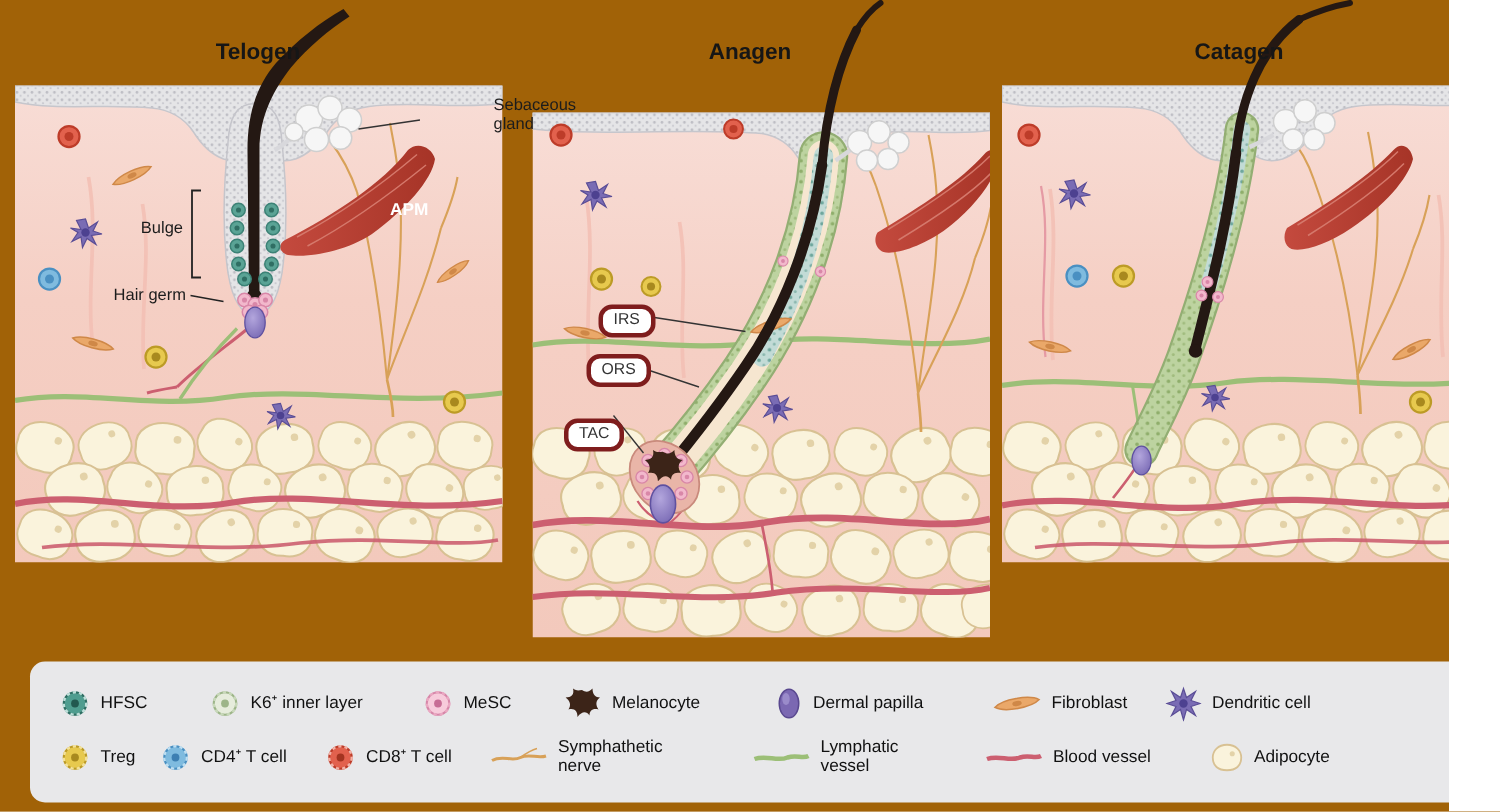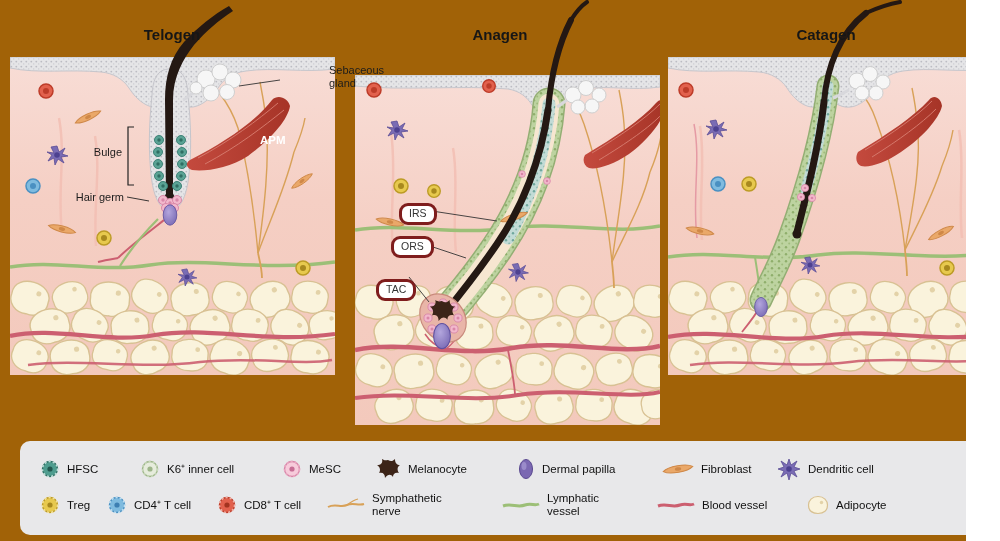--- a/index.html
+++ b/index.html
@@ -466,21 +466,21 @@
       <span class="lg-label">HFSC</span>
     </div>
     <div class="lg-item" style="width:142px">
       <span class="lg-icon">
             <svg width="20" height="20" viewBox="-10 -10 20 20">
               <circle r="7.5" fill="#e6ecdc" stroke="#9db589" stroke-width="1.4"></circle>
               <circle r="7.5" fill="none" stroke="#c8d8ba" stroke-width="1.6" stroke-dasharray="2.2 2"></circle>
               <circle r="2.6" fill="#9db589"></circle>
             </svg>
           </span>
-      <span class="lg-label">K6⁺ inner cell</span>
+      <span class="lg-label">K6⁺ inner layer</span>
     </div>
     <div class="lg-item" style="width:95px">
       <span class="lg-icon">
             <svg width="20" height="20" viewBox="-10 -10 20 20">
               <circle r="7.5" fill="#f7cbdb" stroke="#d687a9" stroke-width="1.4"></circle>
               <circle r="7.5" fill="none" stroke="#eaa8c2" stroke-width="1.6" stroke-dasharray="2.2 2"></circle>
               <circle r="2.6" fill="#c76d95"></circle>
             </svg>
           </span>
       <span class="lg-label">MeSC</span>

